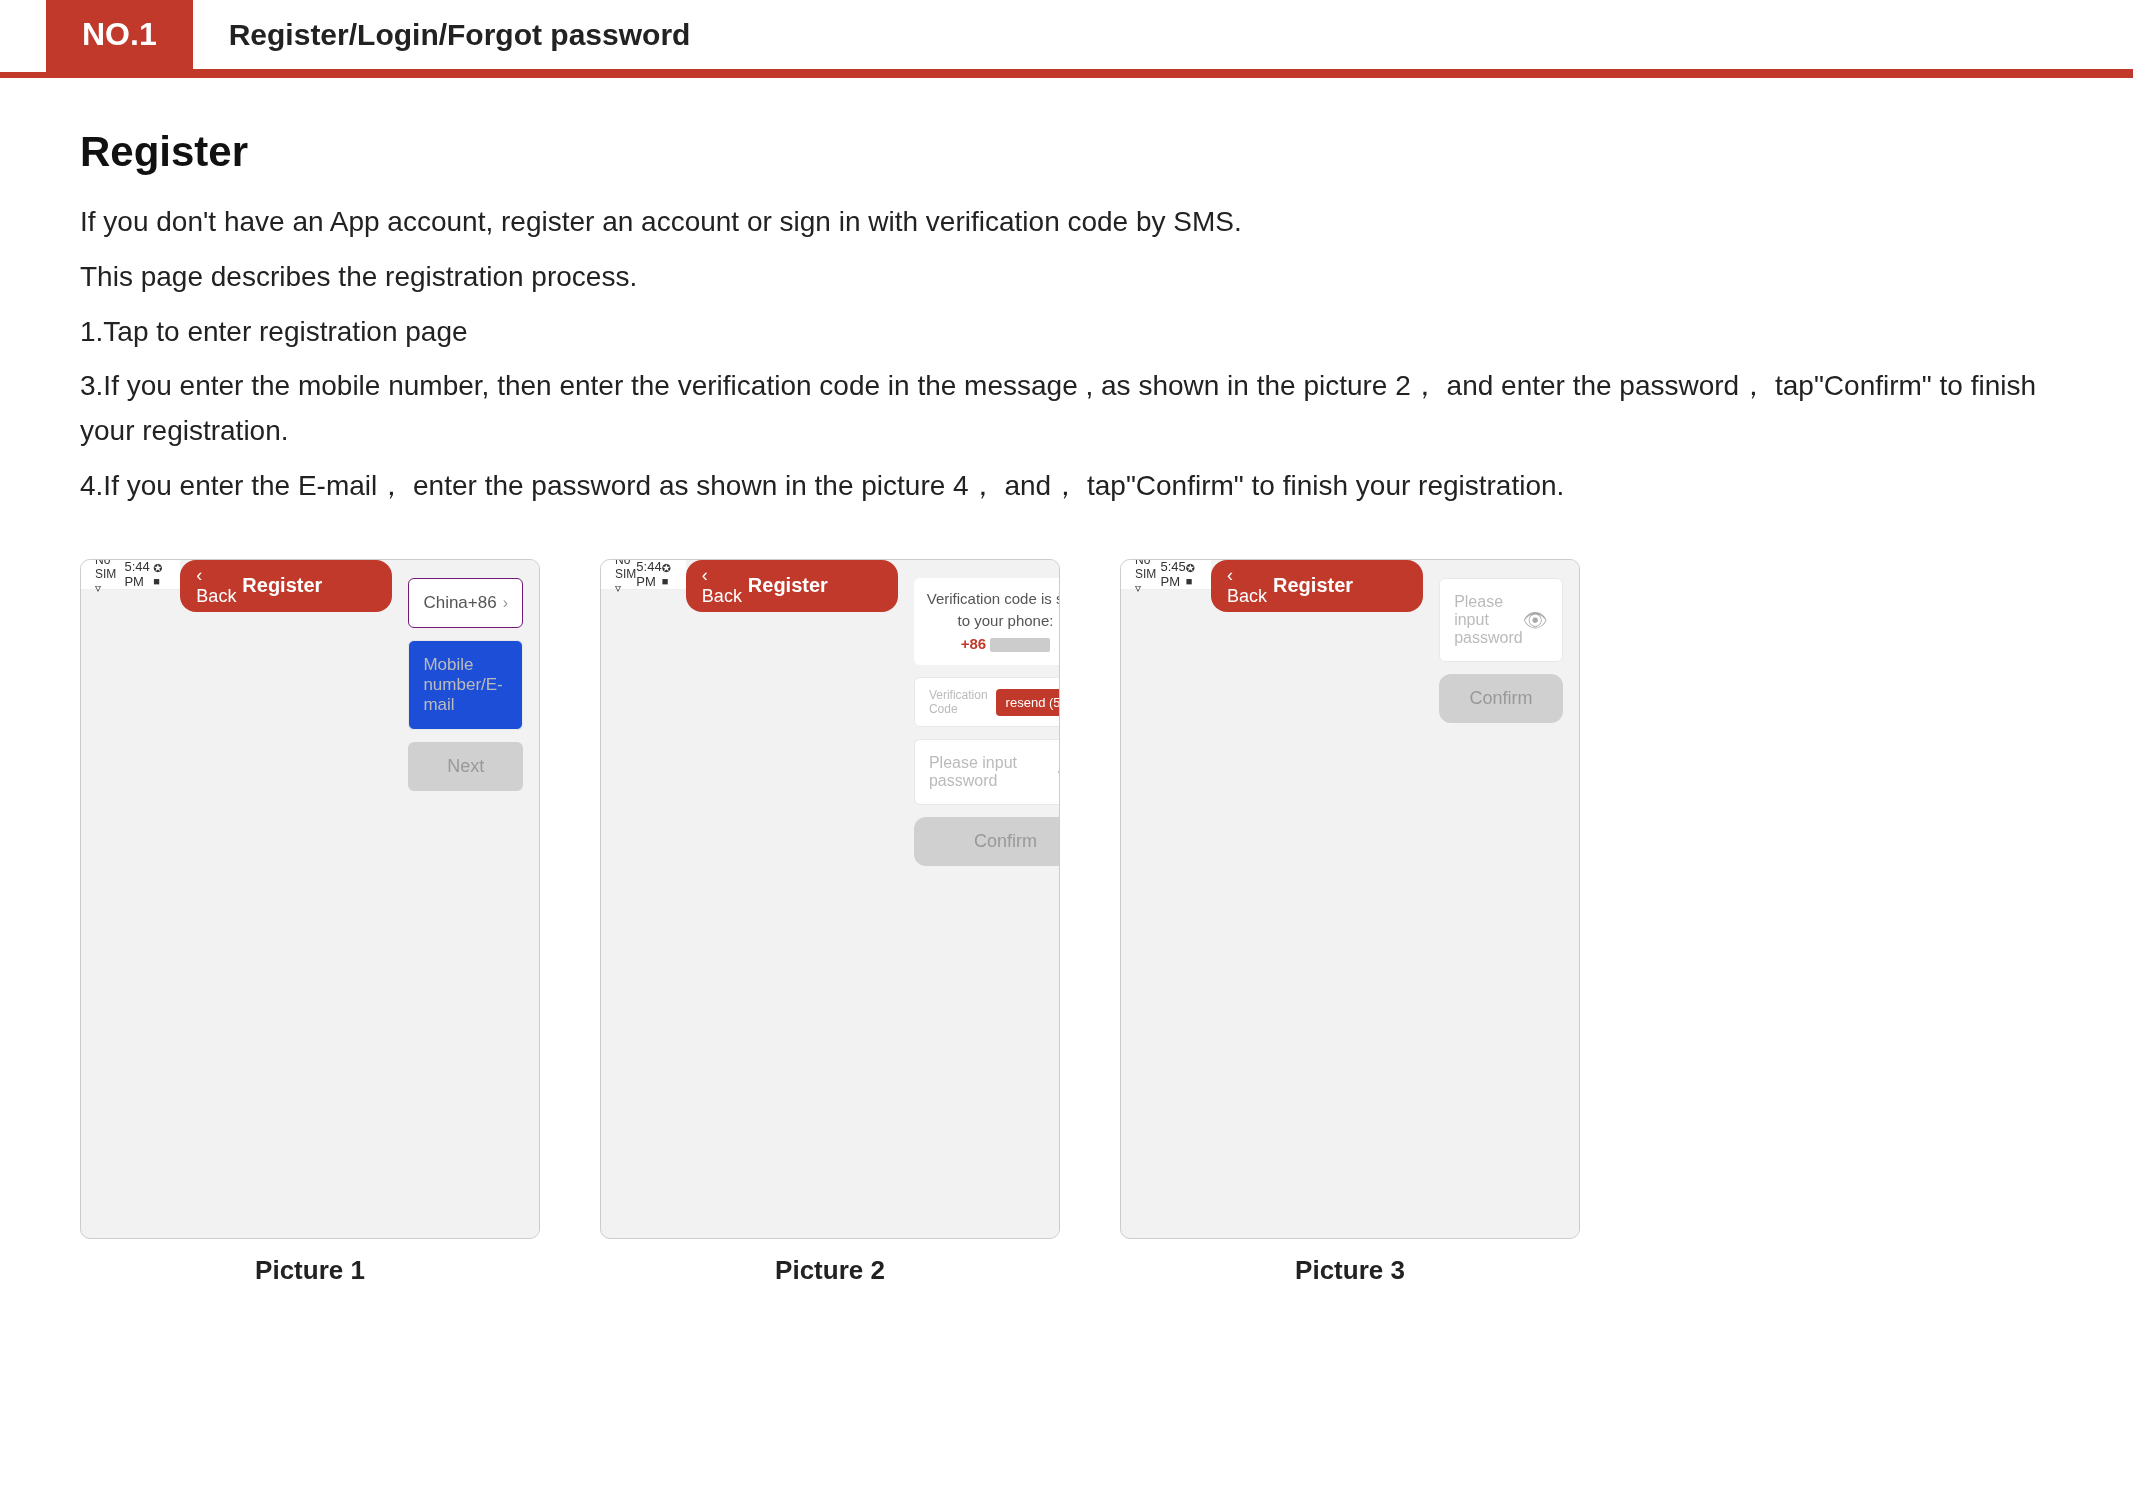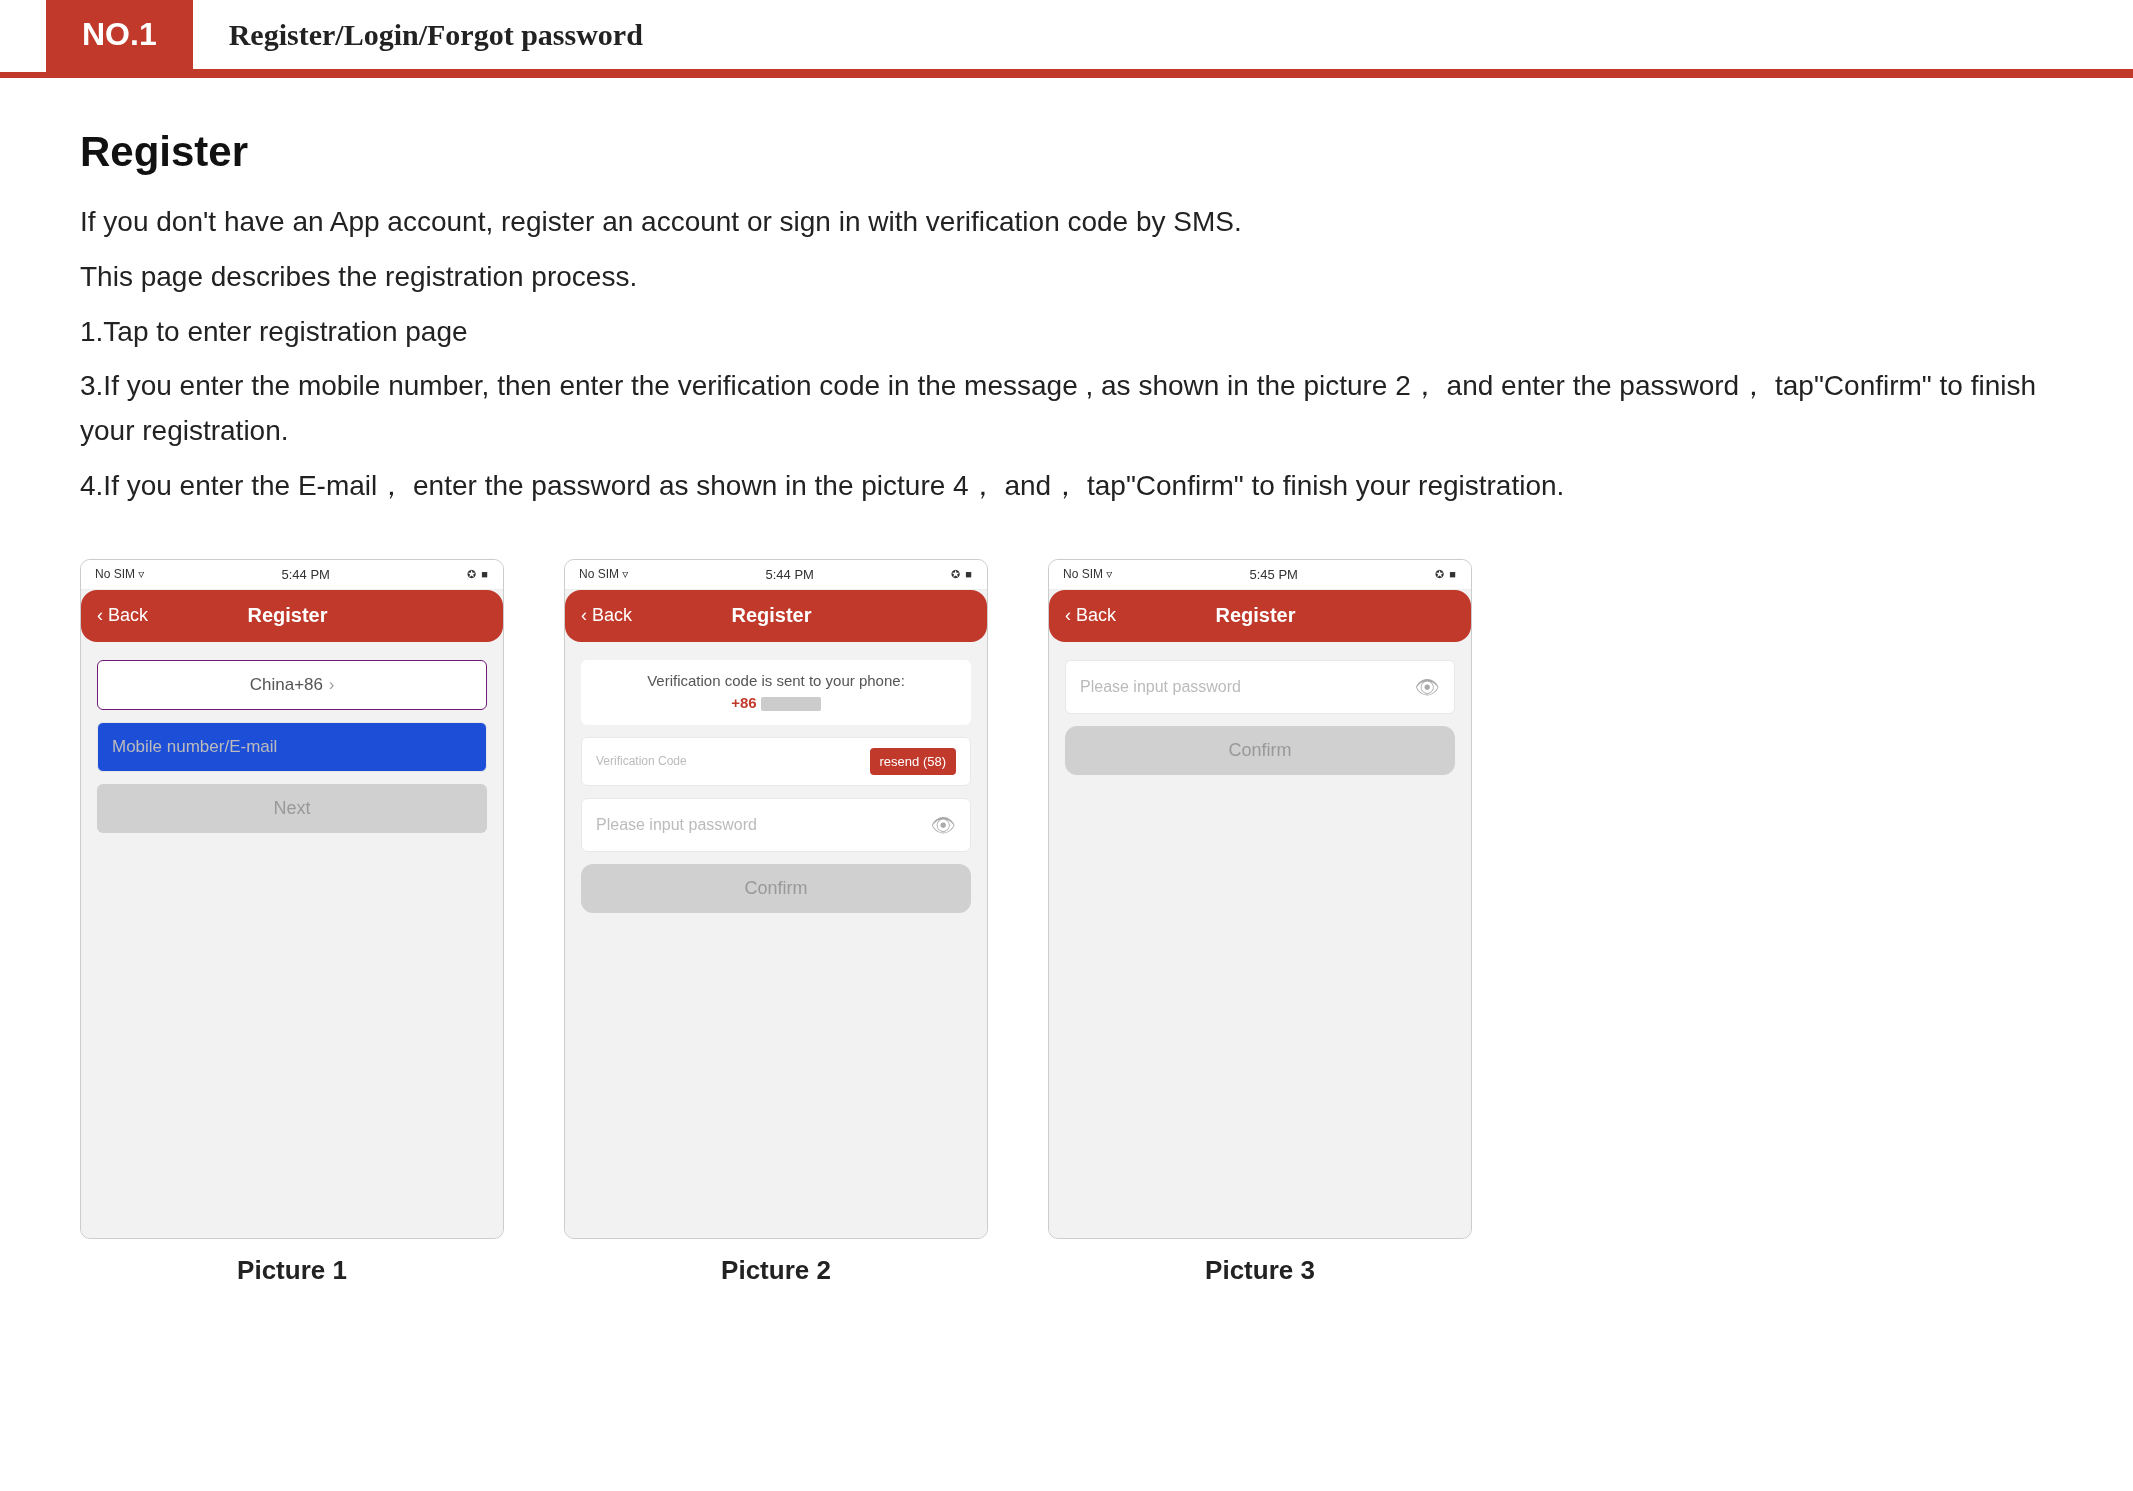--- a/index.html
+++ b/index.html
@@ -27,21 +27,20 @@
       padding: 0 36px;
       height: 100%;
       display: flex;
       align-items: center;
     }
     .header-title {
       font-size: 30px;
       font-weight: bold;
       padding-left: 36px;
       color: #222;
-      font-family: Liberation Serif, serif;
     }
 
     
     .red-line {
       height: 6px;
       background: #c0392b;
       margin: 0;
     }
 
     
@@ -78,28 +77,28 @@
     }
 
     .phone-container {
       display: flex;
       flex-direction: column;
       align-items: center;
     }
 
     
     .phone-frame {
-      width: 424px;
+      width: 460px;
       height: 680px;
       background: #f2f2f2;
       border-radius: 10px;
       overflow: hidden;
       border: 1px solid #ccc;
       display: flex;
-      flex-direction: column;
+      flex-direction: row;
     }
 
     
     .status-bar {
       display: flex;
       justify-content: space-between;
       align-items: center;
       background: #fff;
       padding: 6px 14px;
       font-size: 13px;

